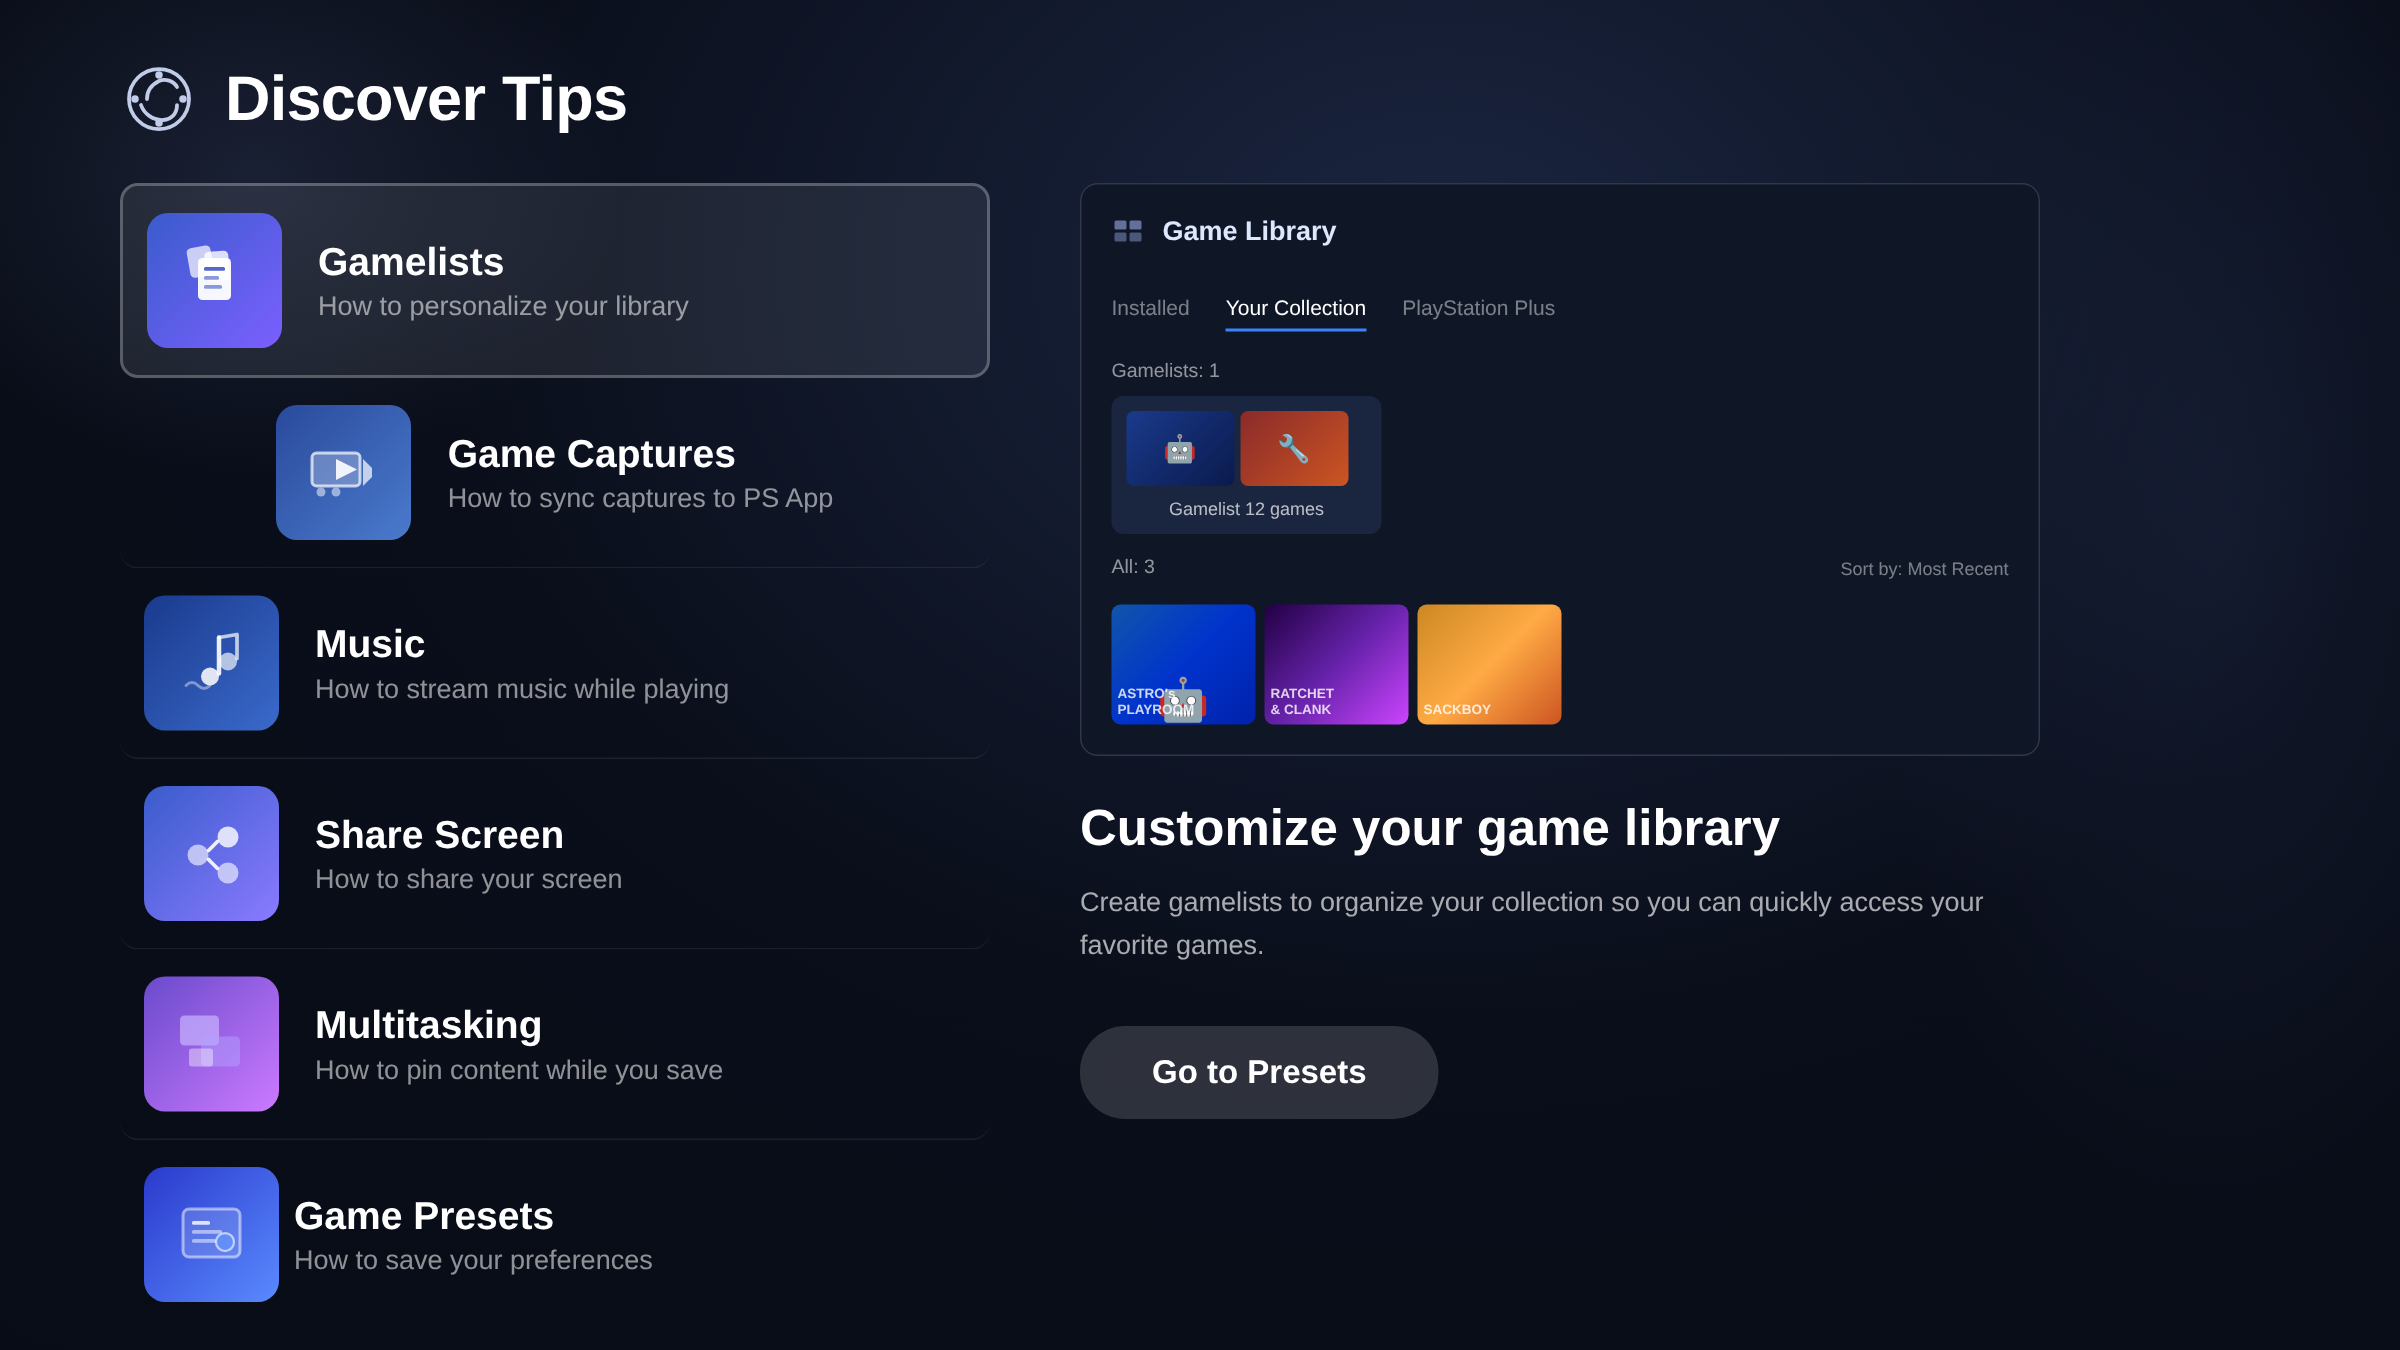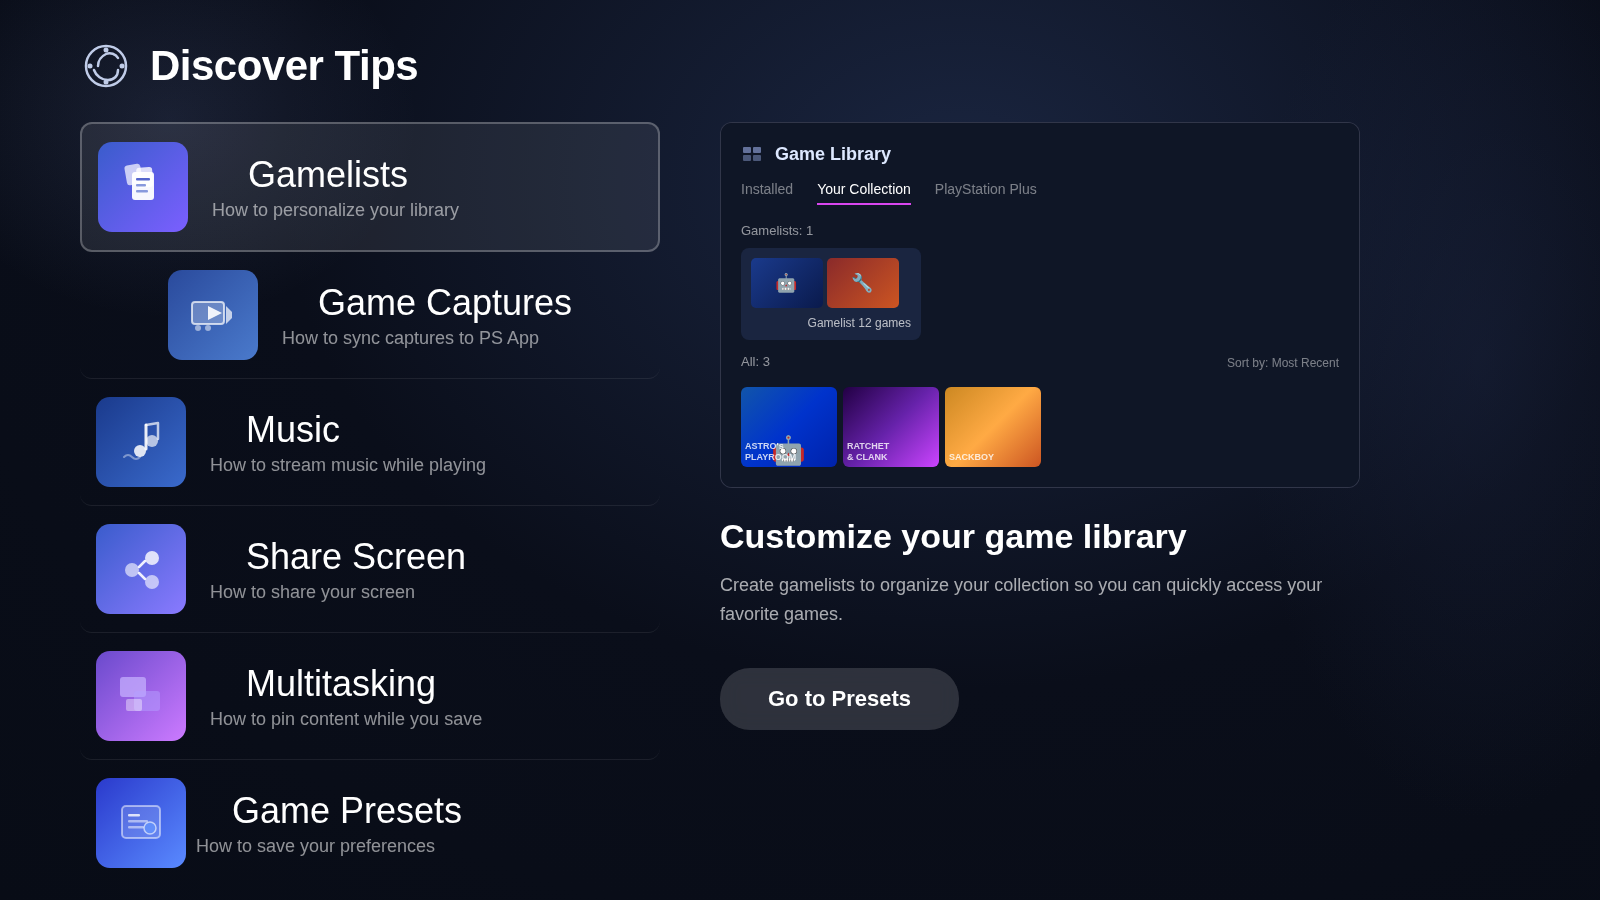--- a/index.html
+++ b/index.html
@@ -150,24 +150,23 @@
       background: linear-gradient(135deg, #2a3acc 0%, #5a8aff 100%);
     }
 
     .tip-text {
       display: flex;
       flex-direction: column;
       gap: 4px;
     }
 
     .tip-title {
-      font-size: 36px;
-      font-weight: 400;
+      font-size: 26px;
+      font-weight: 700;
       color: #ffffff;
-      margin-left: 36px;
     }
 
     .tip-subtitle {
       font-size: 18px;
       color: rgba(255,255,255,0.55);
       font-weight: 400;
     }
 
     
     .preview-panel {
@@ -215,25 +214,26 @@
       display: flex;
       gap: 24px;
       margin-bottom: 18px;
     }
 
     .mockup-tab {
       font-size: 14px;
       color: rgba(255,255,255,0.45);
       padding-bottom: 6px;
       cursor: pointer;
+      margin-top: 16px;
     }
 
     .mockup-tab.active {
       color: #ffffff;
-      border-bottom: 2px solid #d946ef;
+      border-bottom: 2px solid #3b82f6;
     }
 
     .mockup-gamelists-label {
       font-size: 13px;
       color: rgba(255,255,255,0.55);
       margin-bottom: 10px;
     }
 
     .mockup-gamelist-card {
       background: #1a2540;
@@ -265,21 +265,21 @@
     .mockup-thumb-1 {
       background: linear-gradient(135deg, #1a3a8c 0%, #0a1a4c 100%);
     }
 
     .mockup-thumb-2 {
       background: linear-gradient(135deg, #8a2a2a 0%, #cc5522 100%);
     }
 
     .mockup-gamelist-info {
       display: flex;
-      justify-content: flex-end;
+      justify-content: center;
       font-size: 12px;
       color: rgba(255,255,255,0.7);
     }
 
     .mockup-all-label {
       font-size: 13px;
       color: rgba(255,255,255,0.55);
       margin-bottom: 10px;
     }
 

